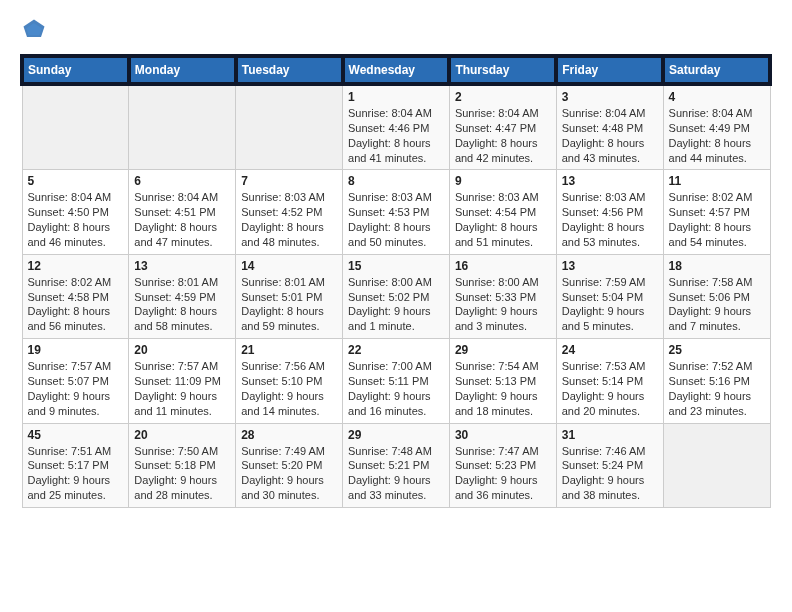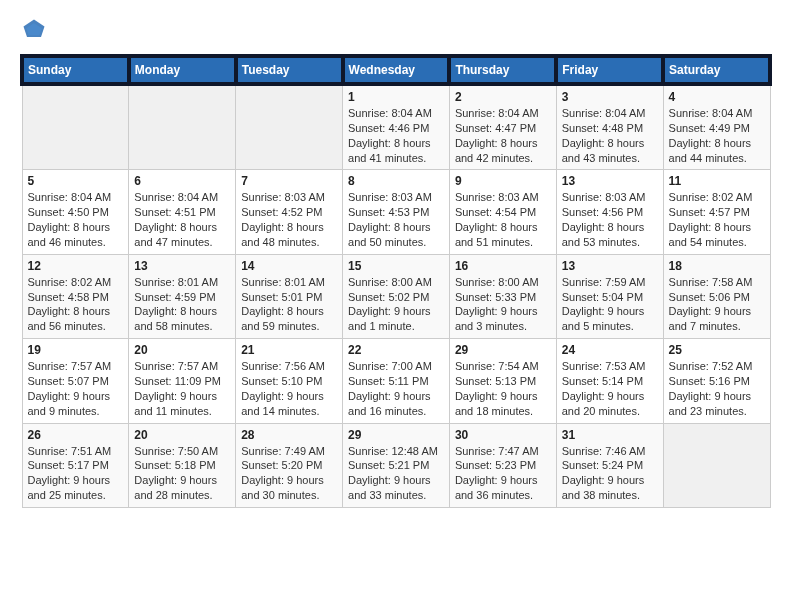--- a/index.html
+++ b/index.html
@@ -296,40 +296,40 @@
           </td>
           <td>
             <span class="day-num">25</span>
             <div class="day-info">Sunrise: 7:52 AM
 Sunset: 5:16 PM
 Daylight: 9 hours and 23 minutes.</div>
           </td>
         </tr>
         <tr>
           <td>
-            <span class="day-num">26</span>
+            <span class="day-num">45</span>
             <div class="day-info">Sunrise: 7:51 AM
 Sunset: 5:17 PM
 Daylight: 9 hours and 25 minutes.</div>
           </td>
           <td>
             <span class="day-num">20</span>
             <div class="day-info">Sunrise: 7:50 AM
 Sunset: 5:18 PM
 Daylight: 9 hours and 28 minutes.</div>
           </td>
           <td>
             <span class="day-num">28</span>
             <div class="day-info">Sunrise: 7:49 AM
 Sunset: 5:20 PM
 Daylight: 9 hours and 30 minutes.</div>
           </td>
           <td>
             <span class="day-num">29</span>
-            <div class="day-info">Sunrise: 12:48 AM
+            <div class="day-info">Sunrise: 7:48 AM
 Sunset: 5:21 PM
 Daylight: 9 hours and 33 minutes.</div>
           </td>
           <td>
             <span class="day-num">30</span>
             <div class="day-info">Sunrise: 7:47 AM
 Sunset: 5:23 PM
 Daylight: 9 hours and 36 minutes.</div>
           </td>
           <td>

